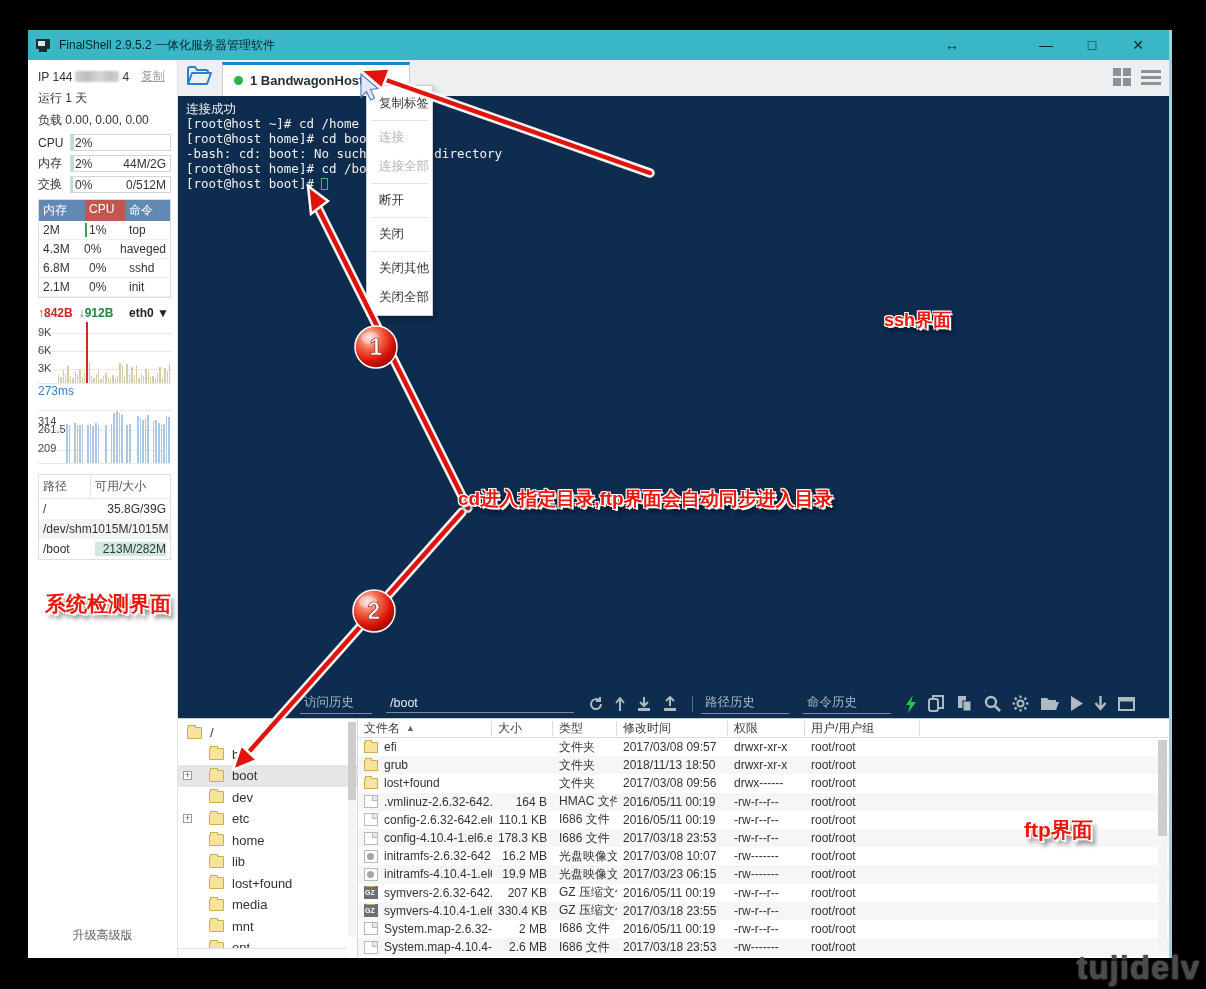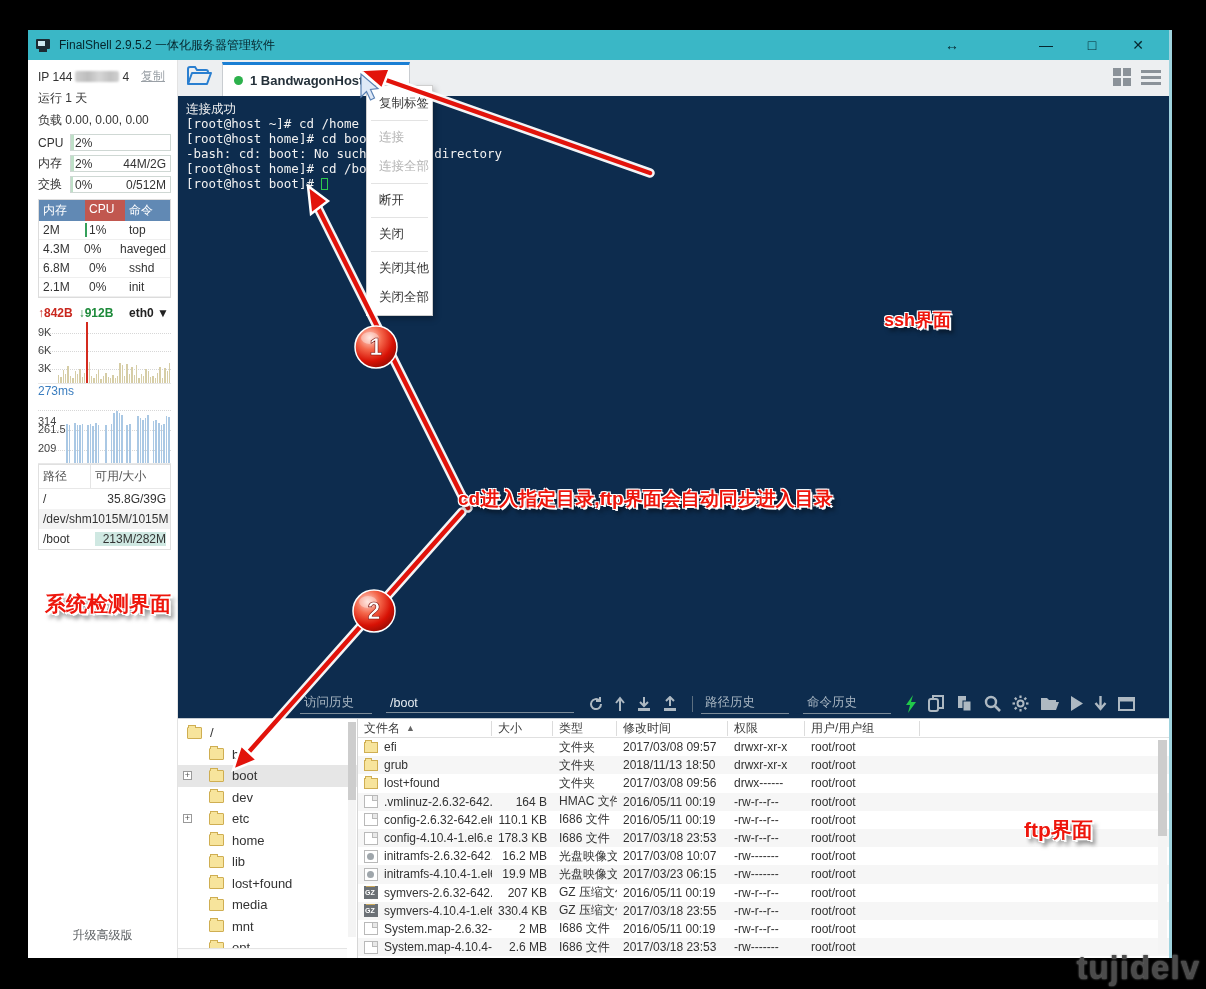--- a/index.html
+++ b/index.html
@@ -56,21 +56,21 @@
   .net-up { color:#c9271e; font-weight:bold; }
   .net-down { color:#1d8a3a; font-weight:bold; }
   .net-if { margin-left:auto; color:#222; font-weight:bold; padding-right:2px;}
   .chart { position:relative; margin-top:2px; height:62px; border-bottom:1px solid #e8e8e8; }
   .chart .grid { position:absolute; left:0; right:0; border-top:1px dotted #d7d7d7; }
   .chart .ylab { position:absolute; left:0; transform:translateY(-7px); font-size:11px; color:#444; background:transparent; }
   .bars { position:absolute; left:20px; right:0; bottom:0; top:0; display:flex; align-items:flex-end; }
   .bars .b { width:2px; margin-right:1px; }
   .ping-cur { color:#3a7dbf; }
 
-  .disk-table { border:1px solid #e0e0e0; }
+  .disk-table { margin-top:10px; border:1px solid #e0e0e0; }
   .disk-head { display:flex; color:#555; border-bottom:1px solid #e8e8e8; }
   .disk-head .dc1 { width:52px; padding:3px 2px 3px 4px; border-right:1px solid #e4e4e4; }
   .disk-head .dc2 { flex:1; padding:3px 4px; }
   .disk-row { display:flex; padding:3px 4px; white-space:nowrap; }
   .disk-row[data-alt="true"] { background:#f3f3f3; }
   .disk-row .dp { width:52px; }
   .disk-row .dv { flex:1; text-align:right; }
   .disk-row[data-hl="true"] .dv { background:#cfe8e2; }
   .upgrade { position:absolute; left:0; right:0; bottom:14px; text-align:center; color:#5b5f62; font-size:12px; }
 

